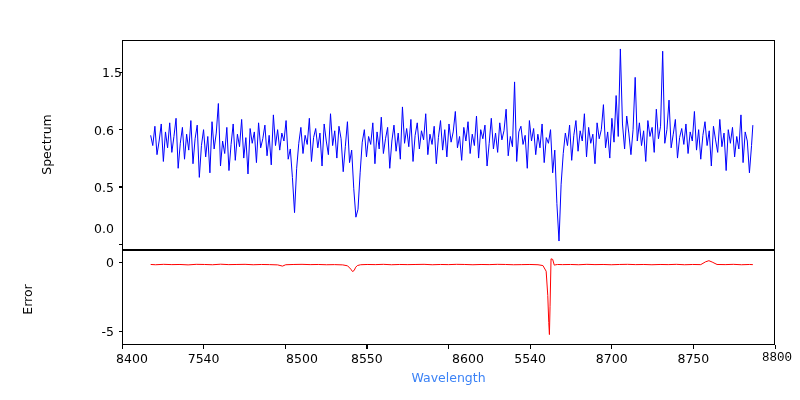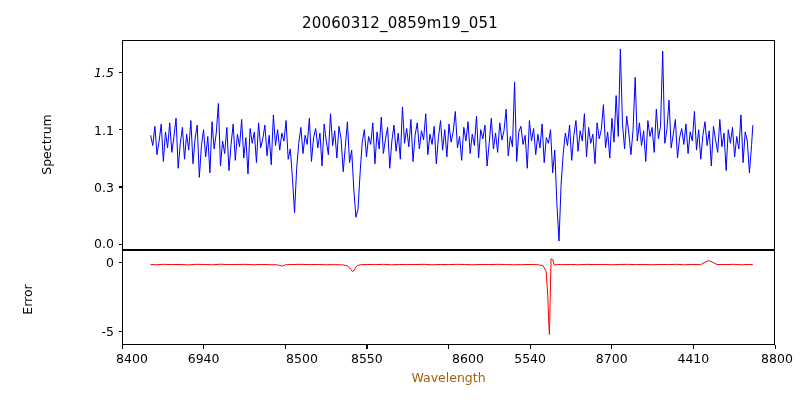--- a/index.html
+++ b/index.html
@@ -25,59 +25,58 @@
   .ylabel{
     position:absolute;font-size:12.5px;color:#000;white-space:nowrap;
     transform-origin:50% 50%;transform:rotate(-90deg);text-align:center;
   }
   #spectrum-ylabel{left:-4px;top:137px;width:100px;}
   #error-ylabel{left:-3px;top:292px;width:60px;}
 
   
   #xlabel{
     position:absolute;left:122px;top:370px;width:653px;text-align:center;
-    font-size:12.5px;color:#a16207;
+    font-size:12.5px;color:#3b82f6;
   }
 
   
   .tick{position:absolute;background:#000;}
   .tick-y{width:3.5px;height:1.15px;}
   .tick-x{width:1.15px;height:3.5px;}
 
   
   .ticklabel{position:absolute;font-size:12.5px;color:#000;white-space:nowrap;}
   .ticklabel-y{text-align:right;transform:translateY(-50%);}
   .ticklabel-x{text-align:center;transform:translateX(-50%);}
 </style>
 </head>
 <body>
 
 <div id="figure">
 
-  <div id="plot-title">20060312_0859m19_051</div>
 
   <div class="axes-frame" id="spectrum-axes">
     <div class="plot-canvas">
       <svg id="spectrum-svg" viewBox="0 0 653 210" preserveAspectRatio="none">
         <polyline id="spectrum-poly" fill="none" stroke="#0000ff" stroke-width="1" vector-effect="non-scaling-stroke" points="27.75,95.25 29.87,105.57 32.00,86.07 34.12,114.75 36.24,100.98 38.36,83.77 40.49,121.64 42.61,91.80 44.73,107.87 46.85,82.62 48.98,112.46 51.10,96.39 53.22,78.03 55.34,128.52 57.46,103.28 59.59,87.21 61.71,119.34 63.83,94.10 65.95,110.16 68.08,80.33 70.20,123.93 72.32,98.69 74.44,84.92 76.56,137.70 78.69,105.57 80.81,89.51 82.93,117.05 85.05,96.39 87.18,133.11 89.30,81.48 91.42,109.02 93.54,92.95 95.66,63.11 97.79,126.23 99.91,100.98 102.03,113.61 104.15,87.21 106.28,130.82 108.40,104.43 110.52,83.77 112.64,120.49 114.76,94.10 116.89,106.72 119.01,79.18 121.13,118.20 123.25,97.54 125.38,134.26 127.50,88.36 129.62,103.28 131.74,91.80 133.86,122.79 135.99,82.62 138.11,107.87 140.23,98.69 142.35,84.92 144.48,115.90 146.60,95.25 148.72,125.08 150.84,74.59 152.97,105.57 155.09,89.51 157.21,110.16 159.33,92.95 161.45,100.98 163.58,80.33 165.70,119.34 167.82,109.02 169.94,137.70 172.07,173.28 174.19,128.52 176.31,103.28 178.43,87.21 180.55,113.61 182.68,95.25 184.80,104.43 186.92,78.03 189.04,121.64 191.17,97.54 193.29,88.36 195.41,107.87 197.53,92.95 199.65,126.23 201.78,83.77 203.90,100.98 206.02,114.75 208.14,73.44 210.27,105.57 212.39,90.66 214.51,118.20 216.63,86.07 218.76,98.69 220.88,131.97 223.00,106.72 225.12,81.48 227.24,122.79 229.37,110.16 231.49,149.18 233.61,177.87 235.73,169.84 237.86,133.11 239.98,102.13 242.10,89.51 244.22,117.05 246.34,96.39 248.47,104.43 250.59,82.62 252.71,123.93 254.83,91.80 256.96,109.02 259.08,76.89 261.20,113.61 263.32,98.69 265.44,87.21 267.57,128.52 269.69,100.98 271.81,84.92 273.93,111.31 276.06,92.95 278.18,119.34 280.30,66.56 282.42,103.28 284.54,88.36 286.67,106.72 288.79,79.18 290.91,121.64 293.03,95.25 295.16,82.62 297.28,109.02 299.40,90.66 301.52,99.84 303.65,73.44 305.77,114.75 307.89,94.10 310.01,104.43 312.13,86.07 314.26,123.93 316.38,97.54 318.50,80.33 320.62,110.16 322.75,89.51 324.87,117.05 326.99,83.77 329.11,102.13 331.23,91.80 333.36,71.15 335.48,107.87 337.60,96.39 339.72,120.49 341.85,87.21 343.97,100.98 346.09,81.48 348.21,113.61 350.33,94.10 352.46,105.57 354.58,75.74 356.70,118.20 358.82,89.51 360.95,98.69 363.07,84.92 365.19,126.23 367.31,103.28 369.43,78.03 371.56,109.02 373.68,92.95 375.80,112.46 377.92,82.62 380.05,99.84 382.17,90.66 384.29,68.85 386.41,115.90 388.53,96.39 390.66,106.72 392.78,41.31 394.90,121.64 397.02,91.80 399.15,86.07 401.27,104.43 403.39,95.25 405.51,128.52 407.64,80.33 409.76,100.98 411.88,88.36 414.00,114.75 416.12,94.10 418.25,107.87 420.37,83.77 422.49,122.79 424.61,97.54 426.74,103.28 428.86,89.51 430.98,133.11 433.10,110.16 435.22,164.10 437.35,201.97 439.47,144.59 441.59,113.61 443.71,92.95 445.84,105.57 447.96,84.92 450.08,120.49 452.20,95.25 454.32,80.33 456.45,111.31 458.57,90.66 460.69,100.98 462.81,73.44 464.94,117.05 467.06,87.21 469.18,103.28 471.30,94.10 473.43,123.93 475.55,82.62 477.67,98.69 479.79,89.51 481.91,64.26 484.04,107.87 486.16,91.80 488.28,118.20 490.40,78.03 492.53,102.13 494.65,55.08 496.77,96.39 498.89,8.03 501.01,83.77 503.14,109.02 505.26,75.74 507.38,92.95 509.50,114.75 511.63,89.51 513.75,36.72 515.87,100.98 517.99,82.62 520.11,105.57 522.24,90.66 524.36,121.64 526.48,80.33 528.60,96.39 530.73,87.21 532.85,112.46 534.97,68.85 537.09,98.69 539.21,86.07 541.34,10.33 543.46,103.28 545.58,89.51 547.70,59.67 549.83,107.87 551.95,94.10 554.07,79.18 556.19,118.20 558.31,97.54 560.44,88.36 562.56,104.43 564.68,83.77 566.80,113.61 568.93,91.80 571.05,100.98 573.17,71.15 575.29,110.16 577.42,89.51 579.54,119.34 581.66,95.25 583.78,81.48 585.90,105.57 588.03,90.66 590.15,126.23 592.27,86.07 594.39,99.84 596.52,112.46 598.64,79.18 600.76,106.72 602.88,92.95 605.00,130.82 607.13,89.51 609.25,103.28 611.37,87.21 613.49,117.05 615.62,96.39 617.74,109.02 619.86,74.59 621.98,122.79 624.10,91.80 626.23,100.98 628.35,133.11 630.47,105.57 631.78,84.92"></polyline>
       </svg>
     </div>
   </div>
 
   <div class="ylabel" id="spectrum-ylabel">Spectrum</div>
 
   <div id="spectrum-yticks">
       <div class="tick tick-y" style="left: 118.5px; top: 243.762px;"></div>
-      <div class="ticklabel ticklabel-y" style="left: 60px; top: 243px; width: 54px;">0.0</div>
+      <div class="ticklabel ticklabel-y" style="left: 60px; top: 228px; width: 54px;">0.0</div>
       <div class="tick tick-y" style="left: 118.5px; top: 186.385px;"></div>
-      <div class="ticklabel ticklabel-y" style="left: 60px; top: 186.885px; width: 54px;">0.3</div>
+      <div class="ticklabel ticklabel-y" style="left: 60px; top: 186.885px; width: 54px;">0.5</div>
       <div class="tick tick-y" style="left: 118.5px; top: 129.008px;"></div>
-      <div class="ticklabel ticklabel-y" style="left: 60px; top: 129.508px; width: 54px;">1.1</div>
+      <div class="ticklabel ticklabel-y" style="left: 60px; top: 129.508px; width: 54px;">0.6</div>
       <div class="tick tick-y" style="left: 118.5px; top: 71.6311px;"></div>
-      <div class="ticklabel ticklabel-y" style="left: 60px; top: 72.1311px; width: 54px; font-style: italic;">1.5</div>
+      <div class="ticklabel ticklabel-y" style="left: 68px; top: 72.1311px; width: 54px;">1.5</div>
     </div>
 
   <div class="axes-frame" id="error-axes">
     <div class="plot-canvas">
       <svg id="error-svg" viewBox="0 0 653 95" preserveAspectRatio="none">
         <polyline id="error-poly" fill="none" stroke="#ff0000" stroke-width="1" vector-effect="non-scaling-stroke" points="27.75,13.77 32.65,14.04 40.81,13.63 48.98,13.91 57.14,13.77 65.30,14.18 73.46,13.63 81.63,13.77 89.79,14.04 97.95,13.49 106.11,13.91 114.27,13.77 122.44,13.63 130.60,14.04 138.76,13.77 146.93,13.91 155.09,14.18 159.98,15.42 163.25,14.04 171.41,13.77 179.58,13.63 187.74,13.91 195.90,13.77 204.06,14.04 212.22,13.91 220.39,14.18 225.28,15.14 228.55,18.59 230.18,20.93 231.81,19.96 233.45,16.52 235.08,14.87 238.34,14.04 244.88,13.77 253.04,13.91 261.20,13.63 269.36,14.04 277.52,13.77 285.69,13.91 293.85,13.77 302.01,13.63 310.18,14.04 318.34,13.77 326.50,13.91 334.66,13.63 342.82,13.77 350.99,14.04 359.15,13.77 367.31,13.91 375.47,13.63 383.64,13.77 391.80,14.04 399.96,13.91 408.13,13.77 416.29,14.04 421.19,14.87 424.45,20.65 426.08,45.43 427.06,72.97 427.72,85.36 428.37,56.45 429.35,7.99 430.98,8.54 432.61,14.46 434.25,14.04 435.88,13.77 440.78,13.91 448.94,13.77 457.10,14.04 465.26,13.63 473.43,13.91 481.59,13.77 489.75,14.04 497.91,13.77 506.07,13.63 514.24,13.91 522.40,13.77 530.56,14.04 538.73,13.77 546.89,13.91 555.05,13.63 563.21,14.04 571.38,13.77 579.54,13.91 584.44,11.01 587.70,9.91 590.97,11.29 595.86,13.77 604.02,13.91 612.19,13.63 620.35,14.04 628.51,13.77 631.78,13.91"></polyline>
       </svg>
     </div>
   </div>
 
@@ -87,32 +86,32 @@
       <div class="tick tick-y" style="left: 118.5px; top: 261.891px;"></div>
       <div class="ticklabel ticklabel-y" style="left: 60px; top: 262.391px; width: 54px;">0</div>
       <div class="tick tick-y" style="left: 118.5px; top: 330.732px;"></div>
       <div class="ticklabel ticklabel-y" style="left: 60px; top: 331.232px; width: 54px;">-5</div>
     </div>
 
   <div id="xticks">
       <div class="tick tick-x" style="left: 121.5px; top: 345px;"></div>
       <div class="ticklabel ticklabel-x" style="left: 132px; top: 351px;">8400</div>
       <div class="tick tick-x" style="left: 203.125px; top: 345px;"></div>
-      <div class="ticklabel ticklabel-x" style="left: 203.625px; top: 351px;">6940</div>
+      <div class="ticklabel ticklabel-x" style="left: 203.625px; top: 351px;">7540</div>
       <div class="tick tick-x" style="left: 284.75px; top: 345px;"></div>
       <div class="ticklabel ticklabel-x" style="left: 302px; top: 351px;">8500</div>
       <div class="tick tick-x" style="left: 366.375px; top: 345px;"></div>
       <div class="ticklabel ticklabel-x" style="left: 366.875px; top: 351px; text-align: center;">8550</div>
       <div class="tick tick-x" style="left: 448px; top: 345px;"></div>
       <div class="ticklabel ticklabel-x" style="left: 468px; top: 351px;">8600</div>
       <div class="tick tick-x" style="left: 529.625px; top: 345px;"></div>
       <div class="ticklabel ticklabel-x" style="left: 530.125px; top: 351px;">5540</div>
       <div class="tick tick-x" style="left: 611.25px; top: 345px;"></div>
       <div class="ticklabel ticklabel-x" style="left: 611.75px; top: 351px;">8700</div>
       <div class="tick tick-x" style="left: 692.875px; top: 345px;"></div>
-      <div class="ticklabel ticklabel-x" style="left: 693.375px; top: 351px;">4410</div>
+      <div class="ticklabel ticklabel-x" style="left: 693.375px; top: 351px;">8750</div>
       <div class="tick tick-x" style="left: 774.5px; top: 345px;"></div>
-      <div class="ticklabel ticklabel-x" style="left: 777px; top: 351px;">8800</div>
+      <div class="ticklabel ticklabel-x" style="left: 777px; top: 351px; font-family: Liberation Mono, monospace;">8800</div>
     </div>
 
   <div id="xlabel">Wavelength</div>
 
 </div>
 
 </body></html>

